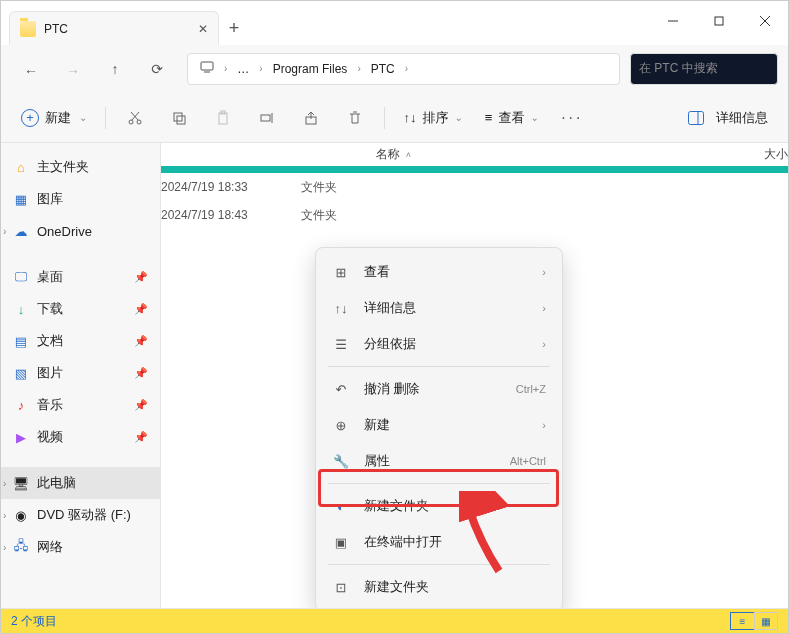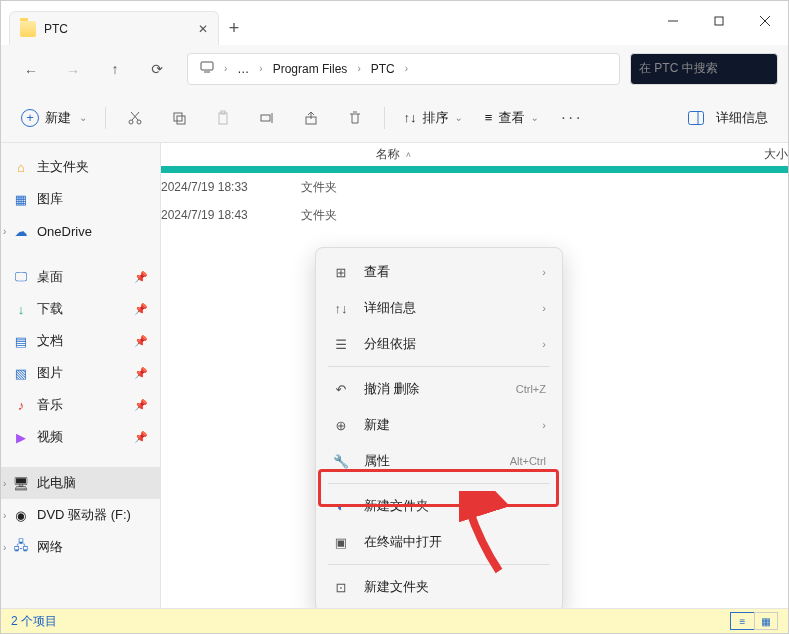--- a/index.html
+++ b/index.html
@@ -69,21 +69,21 @@
   .ctx-icon { width: 18px; height: 18px; display: flex; align-items: center; justify-content: center; color: #555; }
   .ctx-chev { margin-left: auto; color: #888; font-size: 11px; }
   .ctx-hint { margin-left: auto; color: #888; font-size: 11px; padding-left: 28px; }
   .ctx-sep { height: 1px; background: #ddd; margin: 4px 6px; }
   .ctx-highlight { position: absolute; border: 3px solid #e53535; border-radius: 4px; pointer-events: none; }
 
   
   .arrow-annot { position: absolute; left: 458px; top: 490px; pointer-events: none; }
 
   
-  .statusbar { position: absolute; bottom: 0; left: 0; right: 0; height: 25px; border-top: 1px solid #e5e5e5; background: #fef9c3; display: flex; align-items: center; padding: 0 10px; font-size: 12px; color: #1a63c7; }
+  .statusbar { position: absolute; bottom: 0; left: 0; right: 0; height: 25px; border-top: 1px solid #e5e5e5; background: #fde047; display: flex; align-items: center; padding: 0 10px; font-size: 12px; color: #1a63c7; }
   .view-toggle { margin-left: auto; display: flex; gap: 0; }
   .vt-btn { width: 24px; height: 18px; border: 1px solid #ccc; display: flex; align-items: center; justify-content: center; cursor: pointer; font-size: 10px; }
   .vt-btn.active { border-color: #2a6fca; color: #2a6fca; }
   .vt-btn:first-child { border-right: none; }
 
   
   .clr-home { color: #f59e0b; }
   .clr-blue { color: #2a6fca; }
   .clr-green { color: #22a55b; }
   .clr-red { color: #e53535; }

